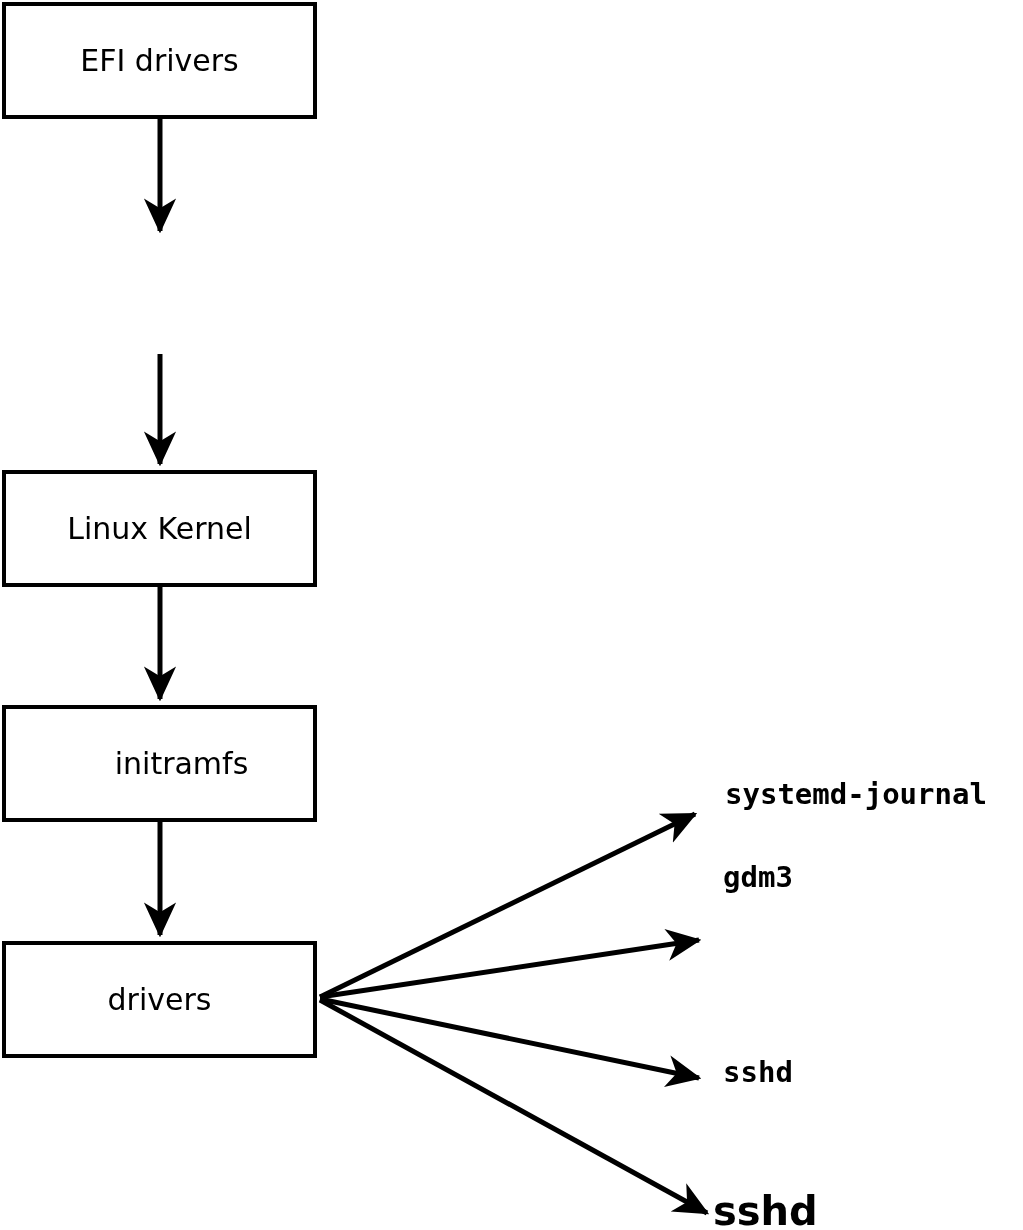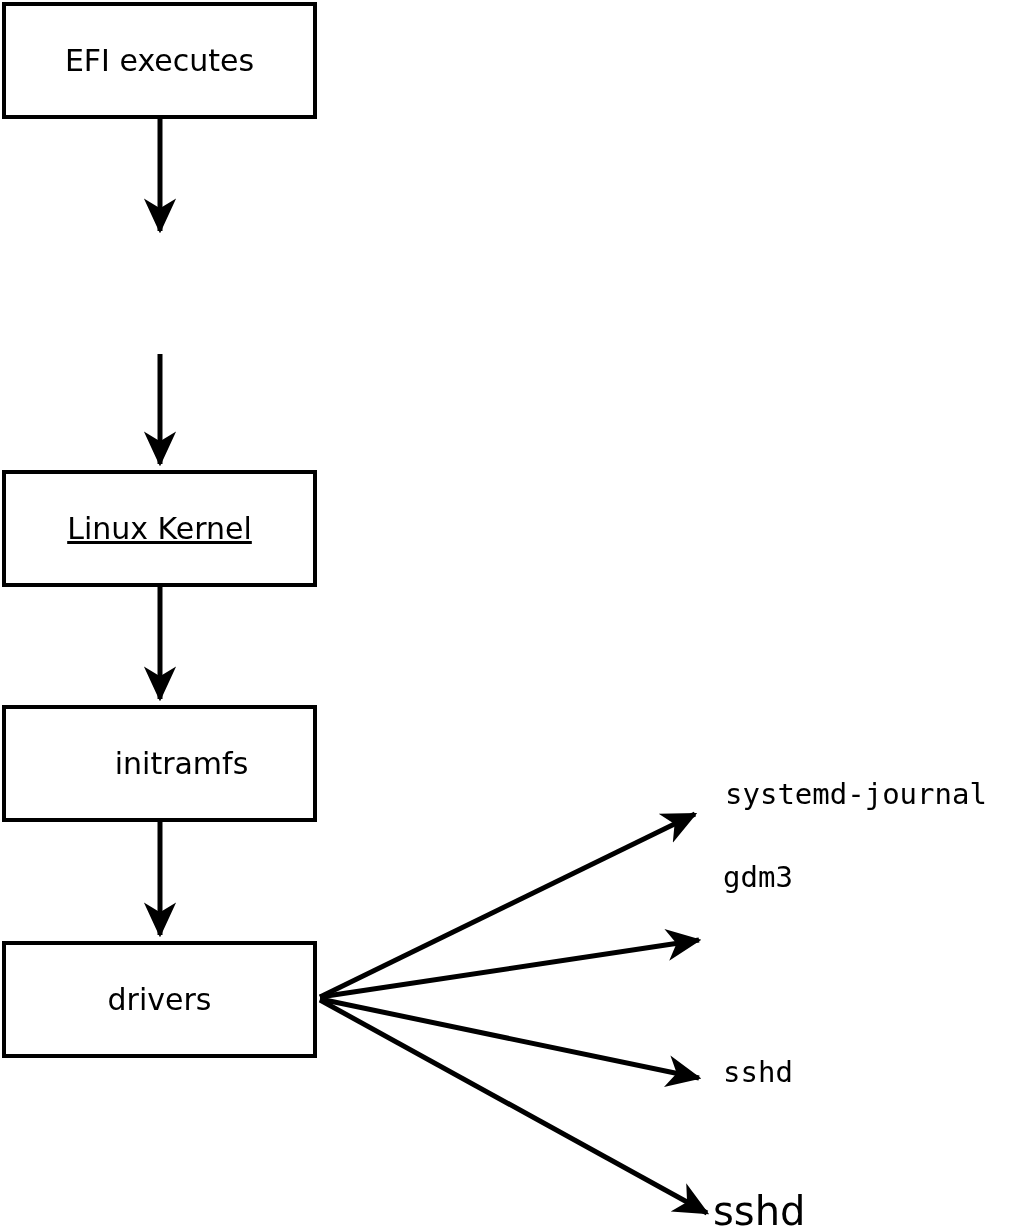--- a/index.html
+++ b/index.html
@@ -39,20 +39,21 @@
   }
   .node-label {
     white-space: nowrap;
   }
   .proc-label {
     position: absolute;
     white-space: nowrap;
     font-family: "DejaVu Sans Mono", "Liberation Mono", monospace;
     font-size: 29px;
     line-height: 29px;
+    font-weight: bold;
   }
   .proc-label.sans {
     font-family: "DejaVu Sans", "Liberation Sans", sans-serif;
     font-size: 40px;
     line-height: 30px;
   }
   #note {
     position: absolute;
     left: 562px;
     top: 159px;
@@ -78,23 +79,23 @@
     <line x1="160" y1="587" x2="160" y2="699" stroke="#000000" stroke-width="5" marker-end="url(#ah)"></line>
     <line x1="160" y1="822" x2="160" y2="935" stroke="#000000" stroke-width="5" marker-end="url(#ah)"></line>
 
     <line x1="320" y1="997" x2="695" y2="814" stroke="#000000" stroke-width="5" marker-end="url(#ah)"></line>
     <line x1="320" y1="997" x2="699" y2="940" stroke="#000000" stroke-width="5" marker-end="url(#ah)"></line>
     <line x1="320" y1="999" x2="699" y2="1078" stroke="#000000" stroke-width="5" marker-end="url(#ah)"></line>
     <line x1="320" y1="1000" x2="707" y2="1213" stroke="#000000" stroke-width="5" marker-end="url(#ah)"></line>
   </svg>
 
   <div class="node" style="top:2px;">
-    <span class="node-label">EFI executes</span>
+    <span class="node-label">EFI drivers</span>
   </div>
-  <div class="node" style="top:470px;text-decoration:underline;">
+  <div class="node" style="top:470px;">
     <span class="node-label">Linux Kernel</span>
   </div>
   <div class="node" style="top:705px;padding-left:44px;">
     <span class="node-label">initramfs</span>
   </div>
   <div class="node" style="top:941px;">
     <span class="node-label">drivers</span>
   </div>
 
   <div class="proc-label" style="left:725px; top:780px;">systemd-journal</div>

